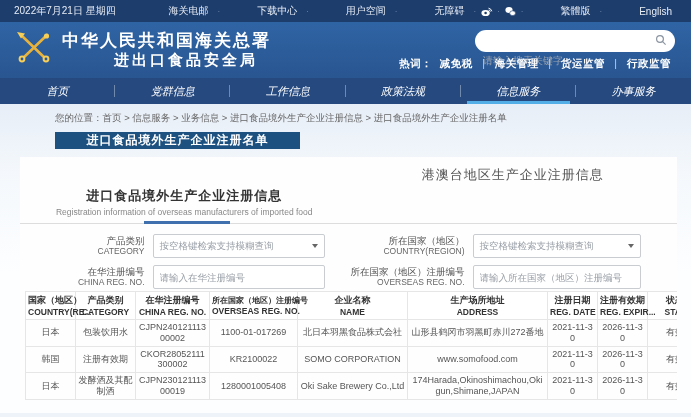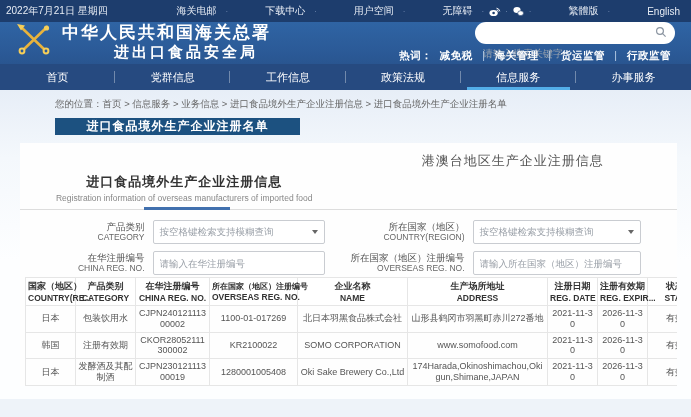--- a/index.html
+++ b/index.html
@@ -1,45 +1,45 @@
 <!DOCTYPE html>
 <html><head>
 <meta charset="utf-8">
 <style>
   * { margin:0; padding:0; box-sizing:border-box; }
   html,body { width:691px; height:417px; overflow:hidden; }
   body { font-family:"Liberation Sans", sans-serif; background:#eef3f9; }
 
   
   .topbar { height:22px; background:#1d3d6d; color:#e8edf5; font-size:10px;
-            display:flex; align-items:center; justify-content:space-between; padding:0 6px; }
+            display:flex; align-items:center; justify-content:space-between; padding:0 14px; }
   .topbar-right { display:flex; align-items:center; gap:4px; }
   .topbar-right .tb-item { color:#e8edf5; cursor:pointer; padding:0 5px;margin-left:28px; }
   .tb-sep { color:#6e86ad; font-size:8px; }
   .tb-ico { width:13px; height:13px; display:inline-block; vertical-align:middle; }
 
   
-  .header { height:42px; background:linear-gradient(180deg,#2f64a4 0%, #2b5a97 70%, #295590 100%);
-            display:flex; align-items:flex-start; justify-content:space-between; padding:0 16px 0 14px; }
+  .header { height:56px; background:linear-gradient(180deg,#2f64a4 0%, #2b5a97 70%, #295590 100%);
+            display:flex; align-items:center; justify-content:space-between; padding:0 16px 0 14px; }
   .brand { display:flex; align-items:center; gap:8px; }
   .brand-titles { color:#fff; font-family:"Liberation Serif", serif; font-weight:bold; line-height:1.25; }
   .brand-line1 { font-size:17px; letter-spacing:2px; }
   .brand-line2 { font-size:15px; letter-spacing:3px; padding-left:52px; }
   .header-right { display:flex; flex-direction:column; align-items:flex-end; gap:5px; }
   .searchbox { width:200px; height:22px; background:#fff; border-radius:12px;
                display:flex; align-items:center; padding:0 8px; }
   .searchbox input { flex:1; border:none; outline:none; font-size:10px; color:#333;
                      font-family:"Liberation Sans", sans-serif; background:transparent;margin-top:40px; }
   .searchbox input::placeholder { color:#9aa3ad; }
   .hotwords { color:#fff; font-size:10.5px; font-weight:bold; letter-spacing:.5px; }
   .hotwords .hw { cursor:pointer; padding:0 4px; font-weight:bold; }
   .hw-sep { color:#bcd0e8; font-weight:normal; padding:0 2px; }
 
   
-  .nav { height:26px; background:#264a80; display:flex; align-items:stretch; }
+  .nav { height:26px; background:#264a80; display:flex; align-items:stretch;font-style:italic; }
   .nav-item { flex:1; display:flex; align-items:center; justify-content:center;
               color:#fff; font-size:11px; cursor:pointer; position:relative; }
   .nav-item:not(:last-child)::after { content:""; position:absolute; right:0; top:7px; bottom:7px;
               width:1px; background:rgba(255,255,255,.35); }
   .nav-item.active::before { content:""; position:absolute; left:6px; right:6px; bottom:0;
               height:3px; background:#53aee8; }
 
   
   .content { height:309px; background:linear-gradient(180deg,#e7eef7 0%, #f4f8fc 22%, #fdfeff 55%); }
   .breadcrumb { padding:8px 0 0 55px; font-size:9.5px; color:#666; }

